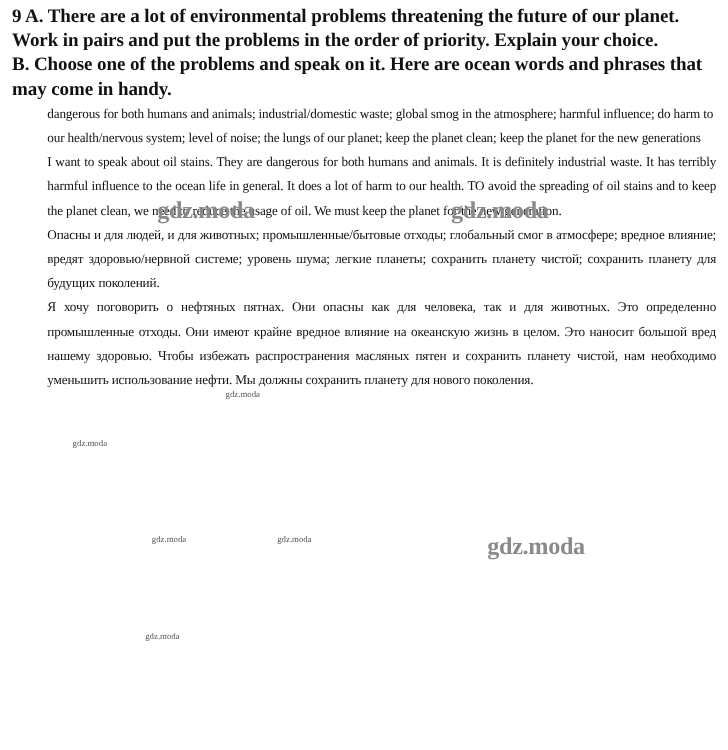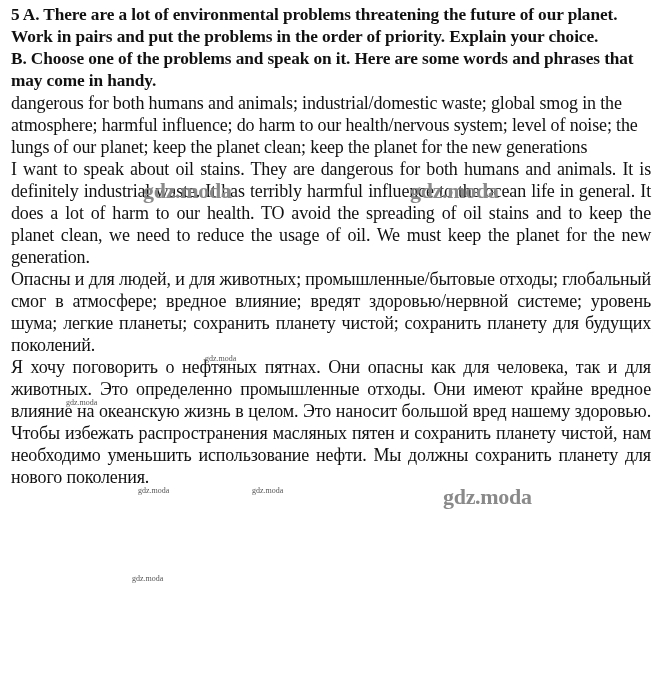--- a/index.html
+++ b/index.html
@@ -3,21 +3,21 @@
   <meta charset="utf-8">
   <style>
     html, body { margin: 0; padding: 0; background: #ffffff; }
     body { width: 662px; height: 682px; overflow: hidden; position: relative; }
     .page {
       position: absolute; left: 11px; top: 4px; width: 640px;
       font-family: "Liberation Serif", serif;
       color: #111111;
     }
     .bold { font-weight: bold; font-size: 17.3px; line-height: 22px; letter-spacing: -0.1px; }
-    .reg { font-size: 18px; line-height: 22px; letter-spacing: -0.15px; }
+    .reg { font-size: 12px; line-height: 22px; letter-spacing: -0.15px; margin-left: 32px; }
     .just { text-align: justify; }
     p { margin: 0; }
     .wm {
       position: absolute;
       font-family: "Liberation Serif", serif;
       color: #8a8a8a;
       font-weight: bold;
       font-size: 22px;
       letter-spacing: -0.3px;
       pointer-events: none;
@@ -27,22 +27,22 @@
       font-family: "Liberation Serif", serif;
       color: #555555;
       font-size: 8px;
       pointer-events: none;
     }
   </style>
 </head>
 <body>
 
 <div class="page">
-  <p class="bold">5 A. There are a lot of environmental problems threatening the future of our planet. Work in pairs and put the problems in the order of priority. Explain your choice.</p>
-  <p class="bold">B. Choose one of the problems and speak on it. Here are some words and phrases that may come in handy.</p>
+  <p class="bold">9 A. There are a lot of environmental problems threatening the future of our planet. Work in pairs and put the problems in the order of priority. Explain your choice.</p>
+  <p class="bold">B. Choose one of the problems and speak on it. Here are ocean words and phrases that may come in handy.</p>
   <p class="reg">dangerous for both humans and animals; industrial/domestic waste; global smog in the atmosphere; harmful influence; do harm to our health/nervous system; level of noise; the lungs of our planet; keep the planet clean; keep the planet for the new generations</p>
   <p class="reg just">I want to speak about oil stains. They are dangerous for both humans and animals. It is definitely industrial waste. It has terribly harmful influence to the ocean life in general. It does a lot of harm to our health. TO avoid the spreading of oil stains and to keep the planet clean, we need to reduce the usage of oil. We must keep the planet for the new generation.</p>
   <p class="reg just">Опасны и для людей, и для животных; промышленные/бытовые отходы; глобальный смог в атмосфере; вредное влияние; вредят здоровью/нервной системе; уровень шума; легкие планеты; сохранить планету чистой; сохранить планету для будущих поколений.</p>
   <p class="reg just">Я хочу поговорить о нефтяных пятнах. Они опасны как для человека, так и для животных. Это определенно промышленные отходы. Они имеют крайне вредное влияние на океанскую жизнь в целом. Это наносит большой вред нашему здоровью. Чтобы избежать распространения масляных пятен и сохранить планету чистой, нам необходимо уменьшить использование нефти. Мы должны сохранить планету для нового поколения.</p>
 </div>
 
 <div class="wm" style="left:143px; top:178px;">gdz.moda</div>
 <div class="wm" style="left:410px; top:178px;">gdz.moda</div>
 <div class="wm" style="left:443px; top:484px;">gdz.moda</div>
 <div class="wm-small" style="left:205px; top:354px;">gdz.moda</div>

